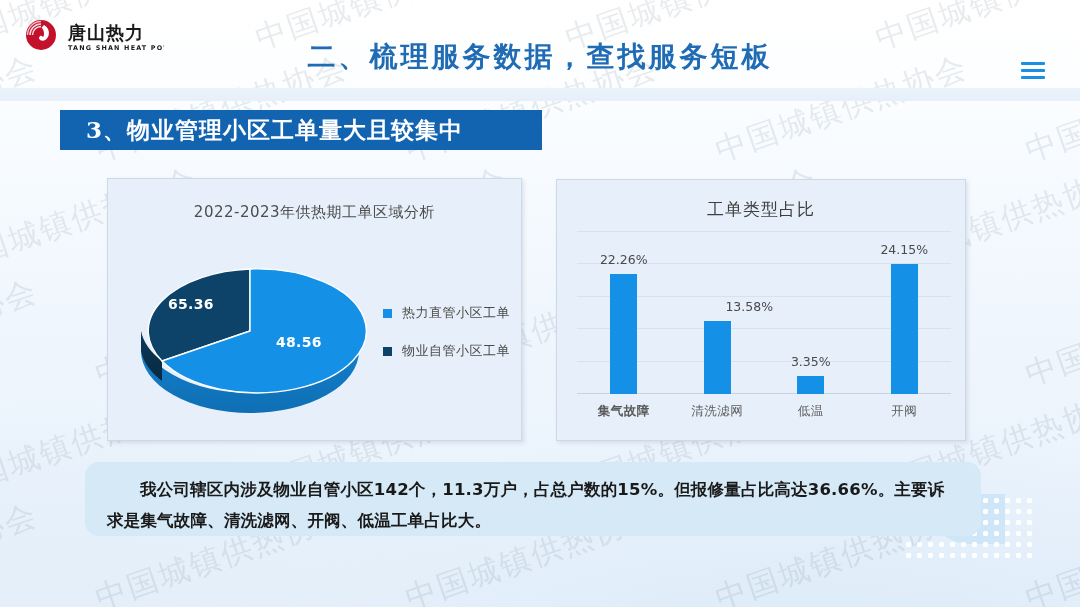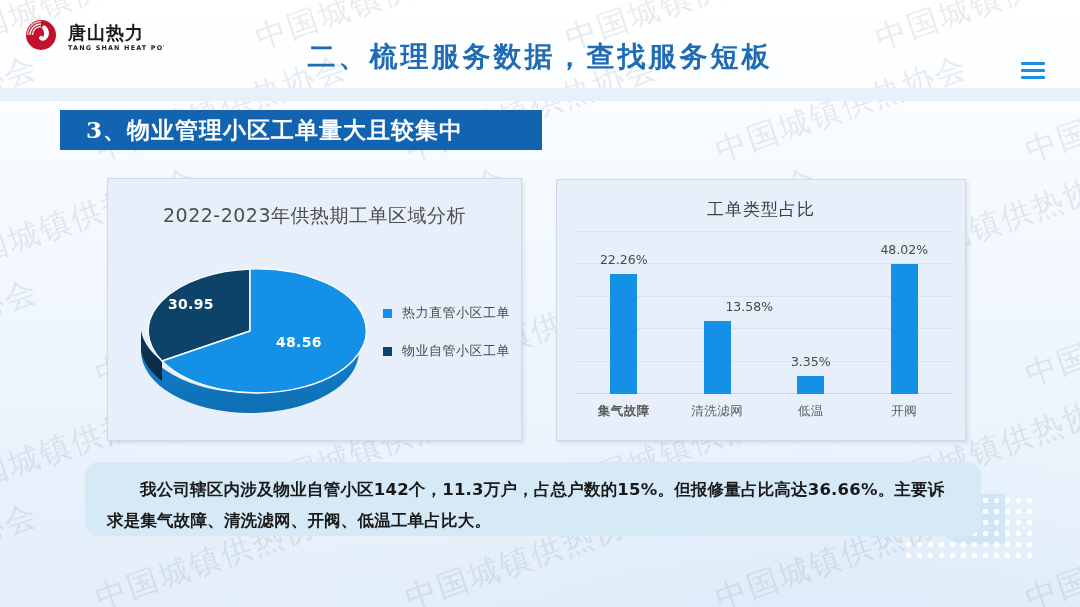--- a/index.html
+++ b/index.html
@@ -75,21 +75,21 @@
     box-shadow:2px 2px 4px rgba(70,90,120,0.14);
   }
   #pie-panel{left:107px;top:178px;width:413px;height:261px;}
   #bar-panel{left:556px;top:179px;width:408px;height:260px;}
 
   .chart-title{
     position:absolute;left:0;width:100%;text-align:center;
     font-family:"DejaVu Sans","Liberation Sans",sans-serif;
     color:#4d4d4d;
   }
-  #pie-title{top:24px;font-size:19px;font-weight:400;letter-spacing:.5px;}
+  #pie-title{top:24px;font-size:15px;font-weight:400;letter-spacing:.5px;}
   #bar-title{top:18px;font-size:17px;font-weight:400;color:#3f3f3f;letter-spacing:1px;}
 
   
   .pie-wrap{position:absolute;left:18px;top:60px;width:248px;height:185px;}
   .pie-label{
     position:absolute;font-family:"DejaVu Sans","Liberation Sans",sans-serif;
     font-size:14px;font-weight:600;color:#ffffff;letter-spacing:.3px;
   }
   #pie-lab-big{left:150px;top:95px;color:#ffffff;}
   #pie-lab-small{left:42px;top:57px;color:#ffffff;}
@@ -232,21 +232,21 @@
         </defs>
 
         <path d="M15 92 A109 62 0 0 0 233 92 L233 112 A109 62 0 0 1 15 112 Z" fill="url(#sideLight)"></path>
         <path d="M15 92 L15 112 A109 62 0 0 0 36 142 L36 122 A109 62 0 0 1 15 92 Z" fill="url(#sideDark)"></path>
 
         <path d="M124 92 L124 30 A109 62 0 0 0 36 122 Z" fill="#0D4369" stroke="#ffffff" stroke-width="1.4"></path>
 
         <path d="M124 92 L36 122 A109 62 0 1 0 124 30 Z" fill="#1490E6" stroke="#ffffff" stroke-width="1.4"></path>
       </svg>
       <div class="pie-label" id="pie-lab-big">48.56</div>
-      <div class="pie-label" id="pie-lab-small">30.95</div>
+      <div class="pie-label" id="pie-lab-small">65.36</div>
     </div>
 
     <div class="legend">
       <div class="legend-row">
         <span class="legend-sw" style="background:#1490E6"></span>
         <span class="legend-text">热力直管小区工单</span>
       </div>
       <div class="legend-row">
         <span class="legend-sw" style="background:#0D4369"></span>
         <span class="legend-text">物业自管小区工单</span>
@@ -266,21 +266,21 @@
         <div class="bar" style="left: 33.25px; height: 120.204px; background: rgb(20, 144, 230);"></div>
         <div class="bar-val" style="left: 46.75px; bottom: 127.204px;">22.26%</div>
         <div class="cat" style="left: 46.75px; bottom: -26px; font-weight: bold;">集气故障</div>
         <div class="bar" style="left: 126.75px; height: 73.332px; background: rgb(20, 144, 230);"></div>
         <div class="bar-val" style="left: 140.25px; bottom: 80.332px; margin-left: 32px;">13.58%</div>
         <div class="cat" style="left: 140.25px; bottom: -26px;">清洗滤网</div>
         <div class="bar" style="left: 220.25px; height: 18.09px; background: rgb(20, 144, 230);"></div>
         <div class="bar-val" style="left: 233.75px; bottom: 25.09px;">3.35%</div>
         <div class="cat" style="left: 233.75px; bottom: -26px;">低温</div>
         <div class="bar" style="left: 313.75px; height: 130.41px; background: rgb(20, 144, 230);"></div>
-        <div class="bar-val" style="left: 327.25px; bottom: 137.41px;">48.02%</div>
+        <div class="bar-val" style="left: 327.25px; bottom: 137.41px;">24.15%</div>
         <div class="cat" style="left: 327.25px; bottom: -26px;">开阀</div>
       </div>
   </div>
 
   <div class="summary">
     <p>我公司辖区内涉及物业自管小区142个，11.3万户，占总户数的15%。但报修量占比高达36.66%。主要诉求是集气故障、清洗滤网、开阀、低温工单占比大。</p>
   </div>
 
   <div class="deco-square"></div>
   <div class="deco-dots"></div>

